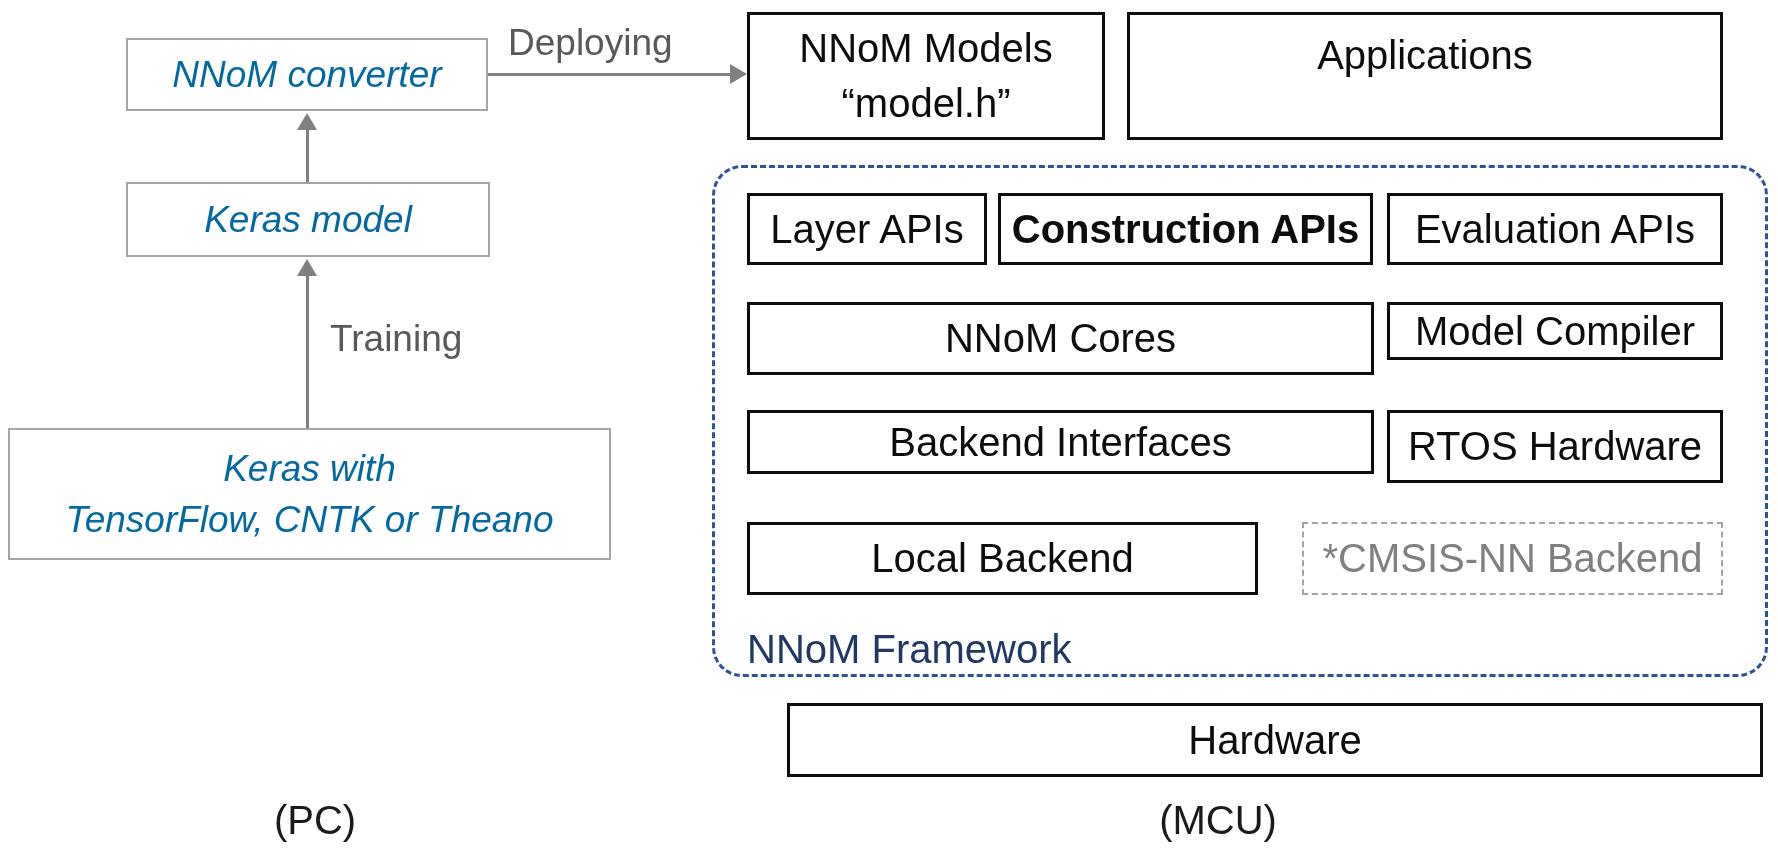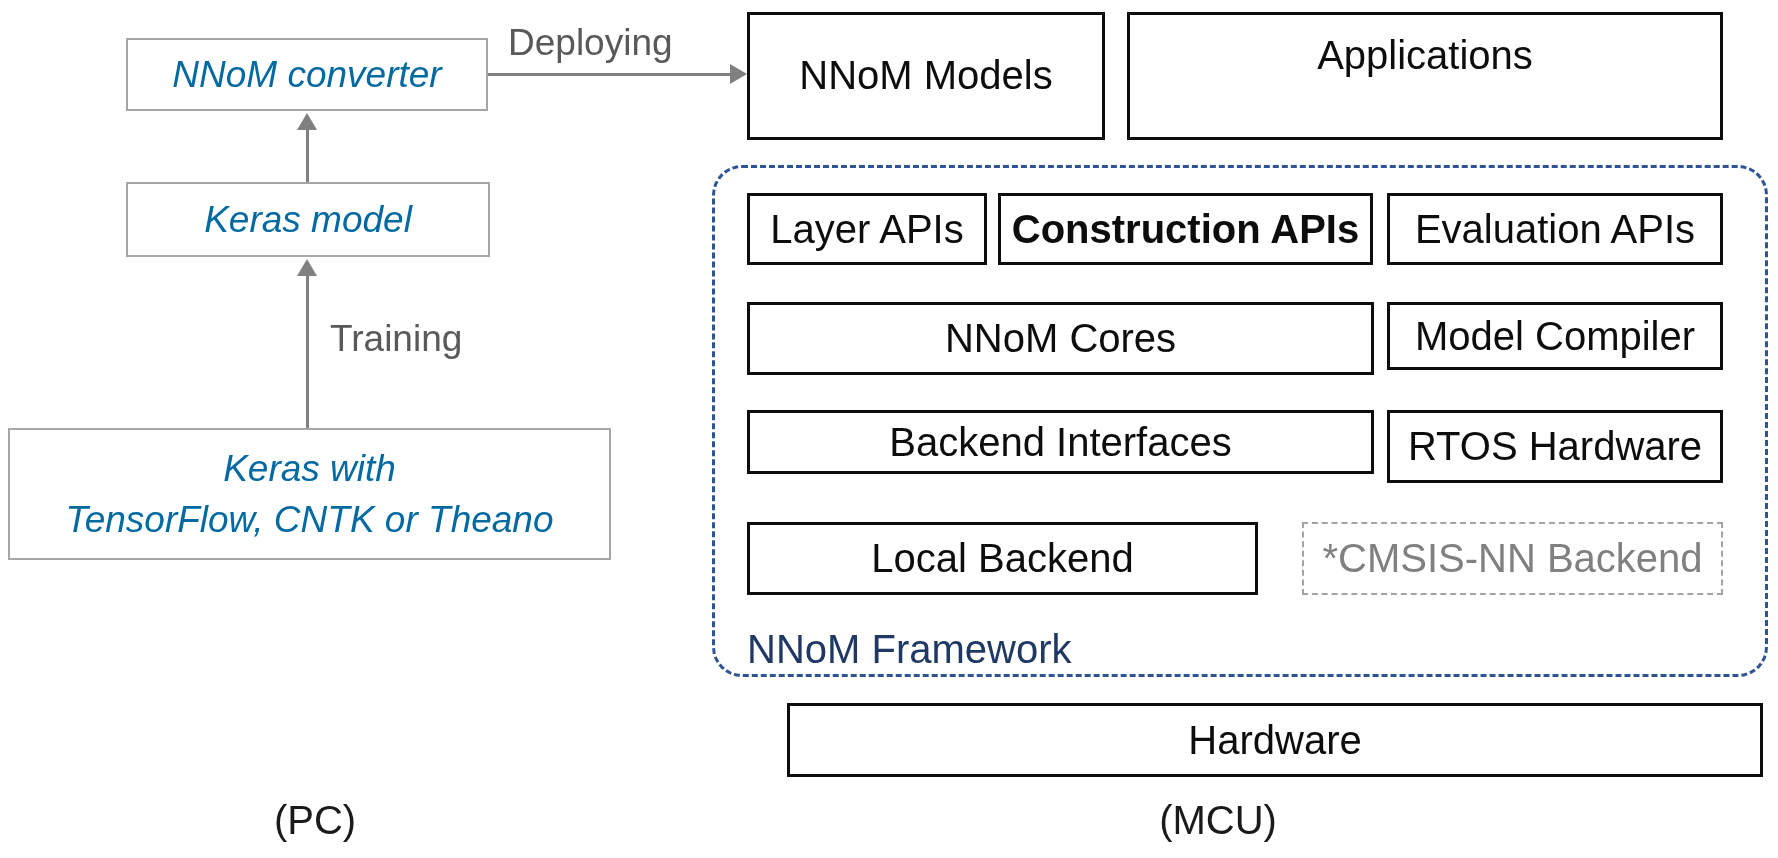--- a/index.html
+++ b/index.html
@@ -65,20 +65,21 @@
 <div class="abs flow-label" style="left:330px;top:318px;">Training</div>
 
 <div class="abs flow-label" style="left:508px;top:22px;">Deploying</div>
 <div class="abs line" style="left:488px;top:73px;width:245px;height:3px;"></div>
 <div class="abs arrowhead-right" style="left:730px;top:64px;"></div>
 
 <div class="abs platform-label" style="left:240px;top:798px;width:150px;text-align:center;">(PC)</div>
 
 <div class="abs box black-box two-line" style="left:747px;top:12px;width:358px;height:128px;">
   <span>NNoM Models</span>
+  <span>“model.h”</span>
 </div>
 
 <div class="abs box black-box" style="left:1127px;top:12px;width:596px;height:128px;align-items:flex-start;padding-top:18px;">
   <span>Applications</span>
 </div>
 
 <div class="abs framework-container" style="left:712px;top:165px;width:1056px;height:512px;"></div>
 
 <div class="abs box black-box" style="left:747px;top:193px;width:240px;height:72px;">
   <span>Layer APIs</span>
@@ -86,21 +87,21 @@
 <div class="abs box black-box" style="left:998px;top:193px;width:375px;height:72px;font-weight:bold;">
   <span>Construction APIs</span>
 </div>
 <div class="abs box black-box" style="left:1387px;top:193px;width:336px;height:72px;">
   <span>Evaluation APIs</span>
 </div>
 
 <div class="abs box black-box" style="left:747px;top:302px;width:627px;height:73px;">
   <span>NNoM Cores</span>
 </div>
-<div class="abs box black-box" style="left:1387px;top:302px;width:336px;height:68px;">
+<div class="abs box black-box" style="left:1387px;top:302px;width:336px;height:58px;">
   <span>Model Compiler</span>
 </div>
 
 <div class="abs box black-box" style="left:747px;top:410px;width:627px;height:64px;">
   <span>Backend Interfaces</span>
 </div>
 <div class="abs box black-box" style="left:1387px;top:410px;width:336px;height:73px;">
   <span>RTOS Hardware</span>
 </div>
 

